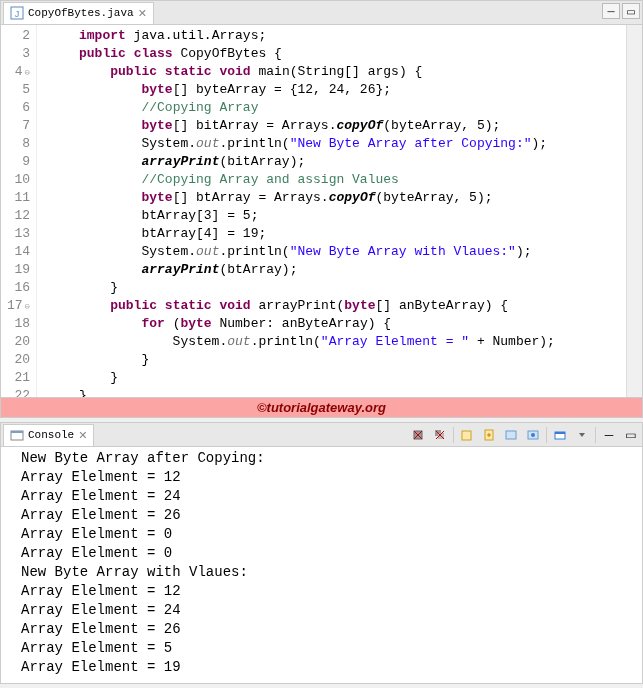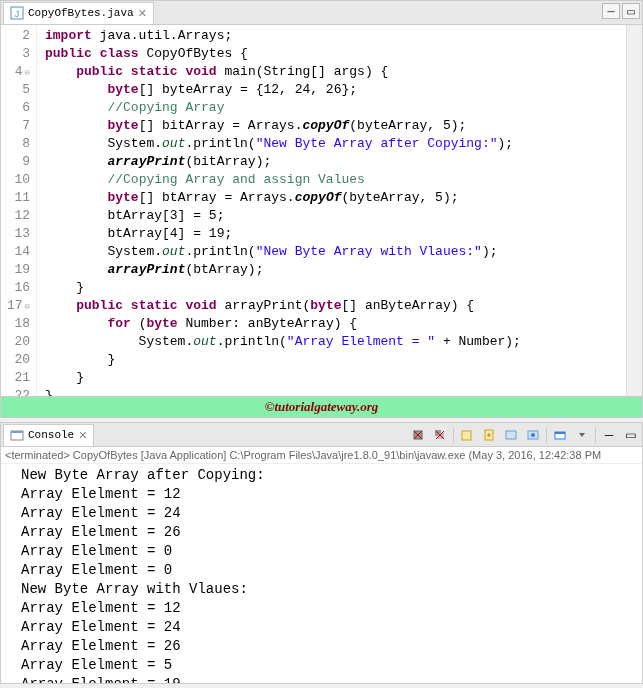--- a/index.html
+++ b/index.html
@@ -8,28 +8,28 @@
 .tab-bar { display: flex; align-items: center; background: #e8e8e8; border-bottom: 1px solid #ccc; height: 24px; position: relative; }
 .tab { display: flex; align-items: center; background: #fff; border: 1px solid #ccc; border-bottom: none; padding: 2px 6px; margin-left: 2px; height: 22px; gap: 4px; }
 .tab-icon { width: 14px; height: 14px; display: inline-flex; align-items: center; justify-content: center; }
 .tab-label { font-size: 11px; font-family: Liberation Mono, monospace; }
 .win-controls { position: absolute; right: 2px; top: 2px; display: flex; gap: 2px; }
 .win-btn { width: 18px; height: 16px; border: 1px solid #bbb; background: #f5f5f5; font-size: 10px; display: flex; align-items: center; justify-content: center; }
 .code-area { display: flex; flex: 1; font-family: Consolas, "Courier New", monospace; font-size: 13px; overflow: hidden; position: relative; }
 .gutter { width: 36px; text-align: right; padding-right: 6px; color: #888; background: #fff; border-right: 1px solid #eee; line-height: 18px; padding-top: 2px; }
 .gutter div { height: 18px; }
 .code { flex: 1; padding-left: 8px; line-height: 18px; padding-top: 2px; white-space: pre; overflow: auto; }
-.code-line { height: 18px; }
+.code-line { height: 18px; margin-left: 34px; }
 .kw { color: #7f0055; font-weight: bold; }
 .str { color: #2a00ff; }
 .cmt { color: #3f7f5f; text-align: center; }
-.field { color: #14532d; font-style: italic; }
+.field { color: #737373; font-style: italic; }
 .method-i { font-style: italic; font-weight: bold; }
 .scrollbar-v { position: absolute; right: 0; top: 0; width: 16px; height: 100%; background: #f0f0f0; border-left: 1px solid #ddd; }
-.watermark { text-align: center; color: #8b0000; font-weight: bold; font-style: italic; font-size: 13px; padding: 2px 0; border-top: 1px solid #ccc; background: #86efac; font-family: Liberation Serif, serif; }
+.watermark { text-align: center; color: #8b0000; font-weight: bold; font-style: italic; font-size: 13px; padding: 2px 0; border-top: 1px solid #ccc; background: #fca5a5; font-family: Liberation Sans, sans-serif; }
 .console-pane { background: #fff; border: 1px solid #ccc; margin-top: 4px; height: 262px; display: flex; flex-direction: column; }
 .console-tabbar { display: flex; align-items: center; background: #e8e8e8; border-bottom: 1px solid #ccc; height: 24px; position: relative; }
 .console-toolbar { position: absolute; right: 2px; display: flex; gap: 4px; align-items: center; }
 .tool-btn { width: 18px; height: 18px; display: flex; align-items: center; justify-content: center; }
 .tool-sep { width: 1px; height: 16px; background: #ccc; }
 .console-status { font-size: 11px; color: #666; padding: 2px 4px; border-bottom: 1px solid #eee; white-space: nowrap; overflow: hidden; }
 .console-out { flex: 1; font-family: Consolas, "Courier New", monospace; font-size: 14px; padding: 2px 20px; line-height: 19px; white-space: pre; overflow: auto; }
 .close-x { font-size: 11px; color: #888; cursor: pointer; }
 .fold { color: #aaa; font-size: 9px; margin-left: 2px; }
 </style>
@@ -144,15 +144,14 @@
       <span class="tool-btn">
           <svg width="8" height="14">
             <path d="M1 5 L4 9 L7 5 Z" fill="#666"></path>
           </svg>
         </span>
       <span class="tool-sep"></span>
       <span class="tool-btn">─</span>
       <span class="tool-btn">▭</span>
     </div>
   </div>
-  <div class="console-status">&lt;terminated&gt; CopyOfBytes [Java Application] C:\Program Files\Java\jre1.8.0_91\bin\javaw.exe (May 3, 2016, 12:42:38 PM</div>
   <div class="console-out" id="console-out"><div>New Byte Array after Copying:</div><div>Array Elelment = 12</div><div>Array Elelment = 24</div><div>Array Elelment = 26</div><div>Array Elelment = 0</div><div>Array Elelment = 0</div><div>New Byte Array with Vlaues:</div><div>Array Elelment = 12</div><div>Array Elelment = 24</div><div>Array Elelment = 26</div><div>Array Elelment = 5</div><div>Array Elelment = 19</div></div>
 </div>
 
 </body></html>

